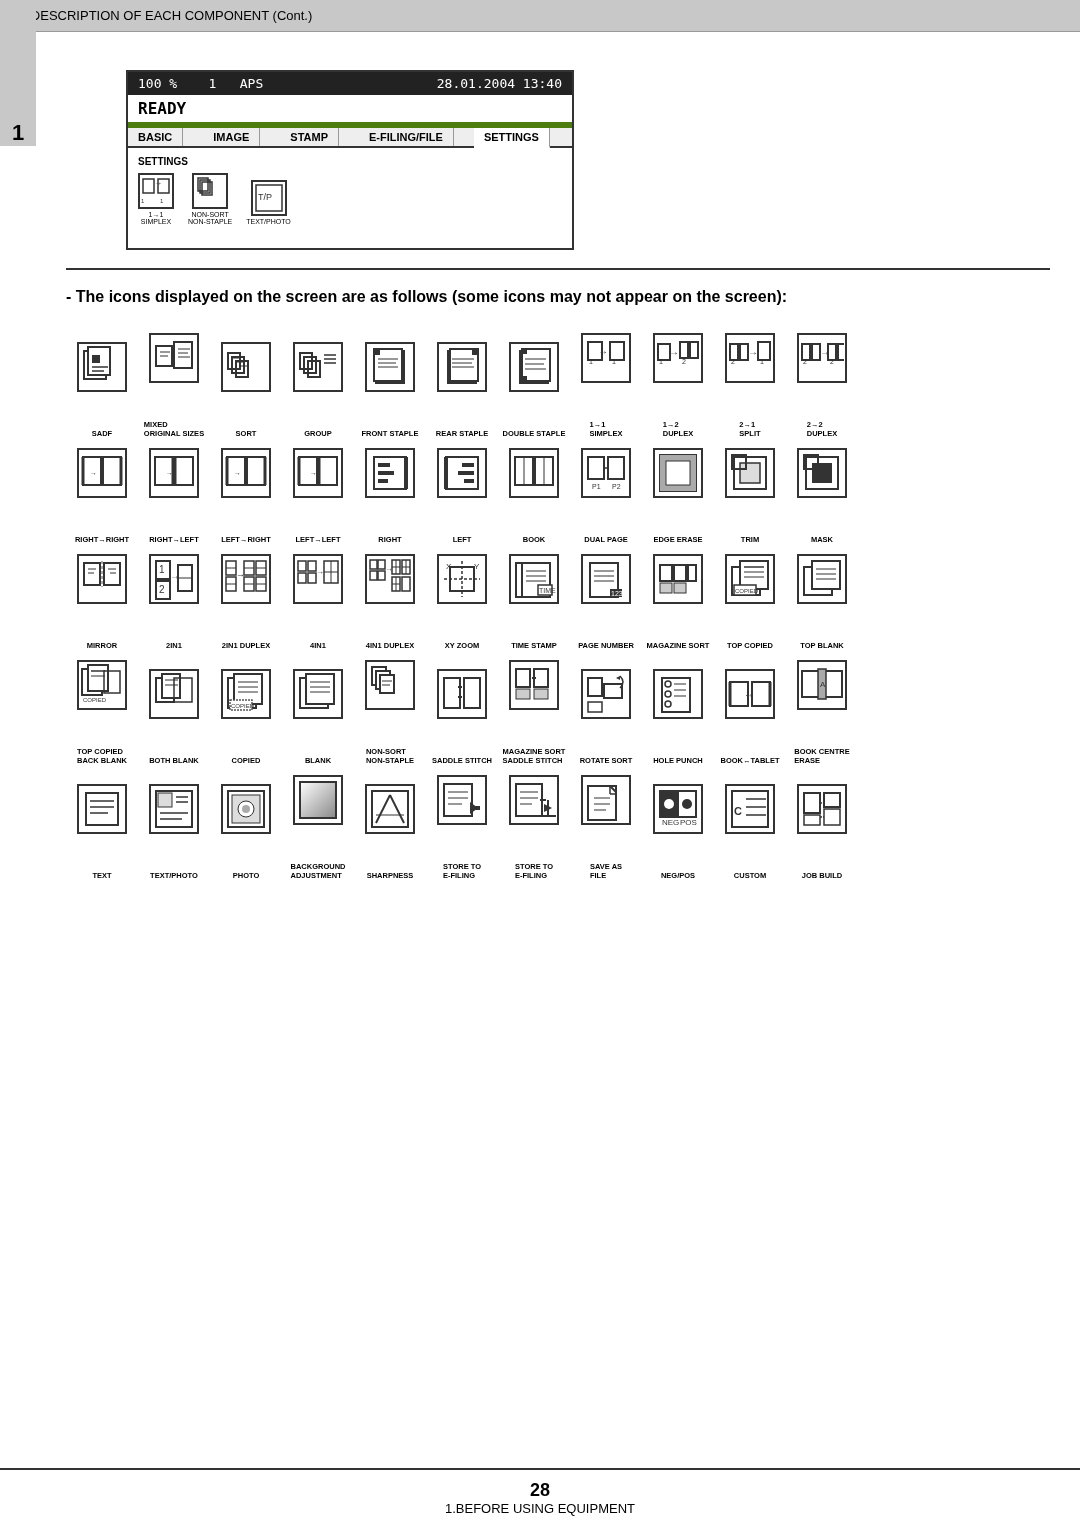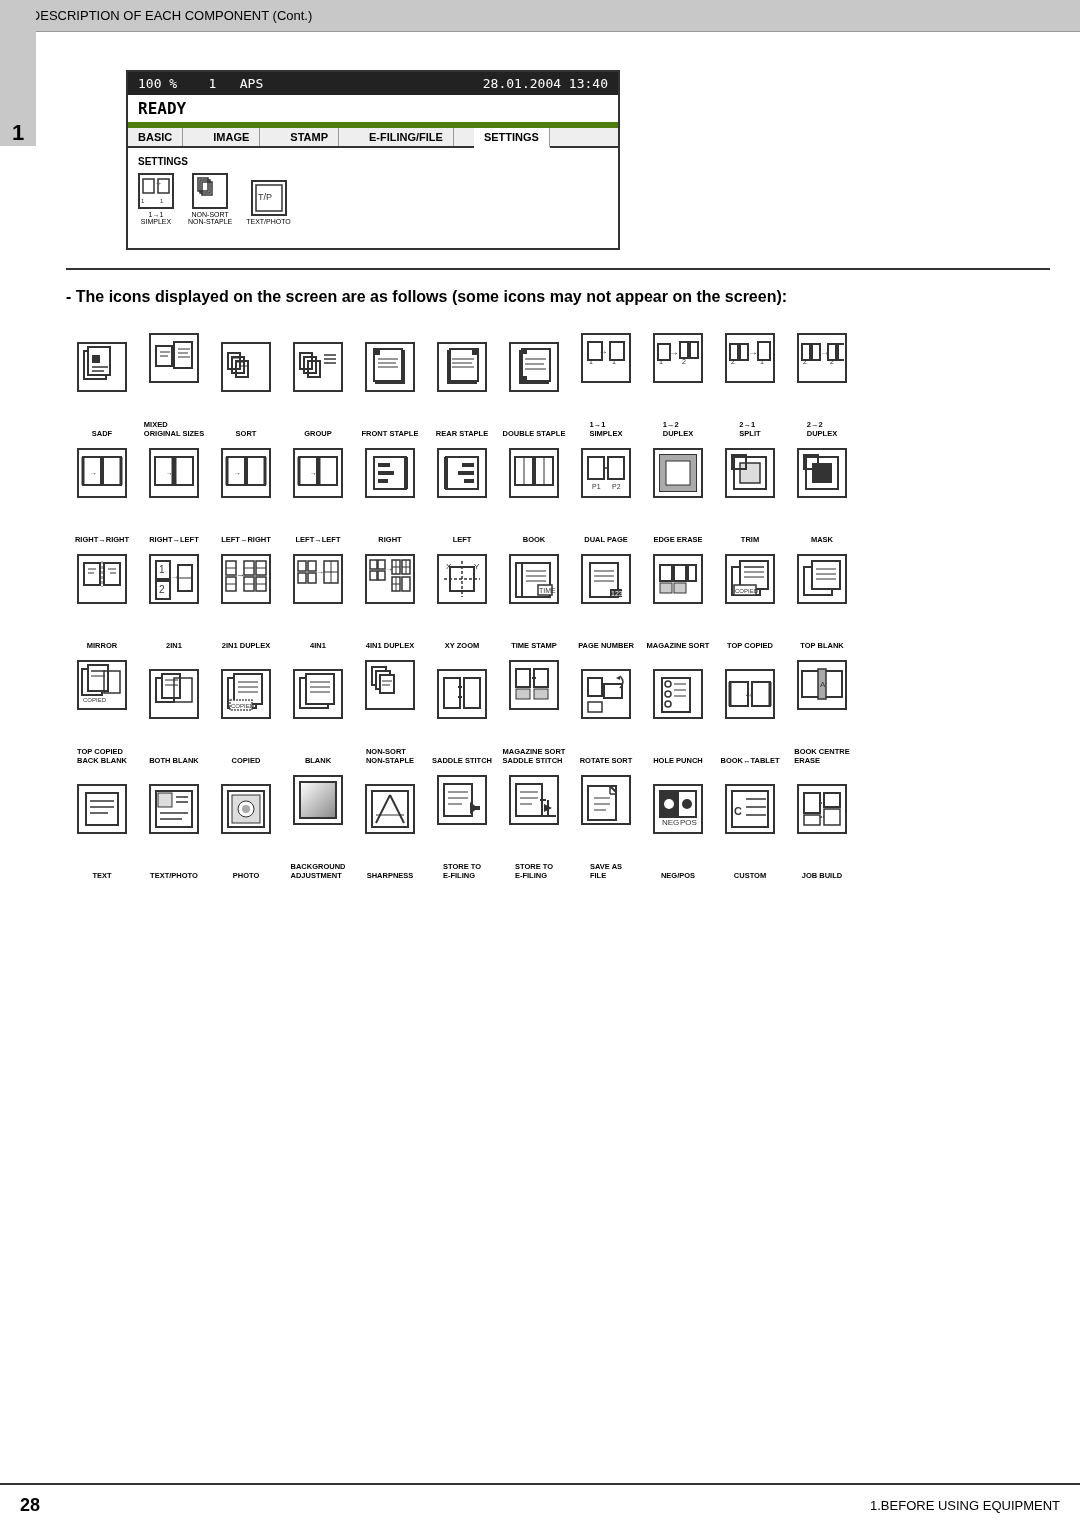--- a/index.html
+++ b/index.html
@@ -56,21 +56,21 @@
     .section-text {
       font-size: 13px;
       margin-bottom: 6px;
       line-height: 1.5;
     }
 
     
     .screen-mockup {
       border: 2px solid #333;
       background: #fff;
-      width: 494px;
+      width: 448px;
       margin: 18px auto 18px 60px;
       padding: 0;
     }
     .screen-top-bar {
       background: #222;
       color: #fff;
       padding: 4px 10px;
       font-size: 13px;
       display: flex;
       justify-content: space-between;
@@ -183,20 +183,21 @@
       position: absolute;
       bottom: 0;
       left: 0;
       right: 0;
       display: flex;
       justify-content: space-between;
       align-items: center;
       padding: 10px 20px;
       border-top: 2px solid #333;
       font-size: 13px;
+      flex-direction: column;
     }
     .page-number {
       font-size: 18px;
       font-weight: bold;
     }
 
   </style>
 </head>
 <body>
 

